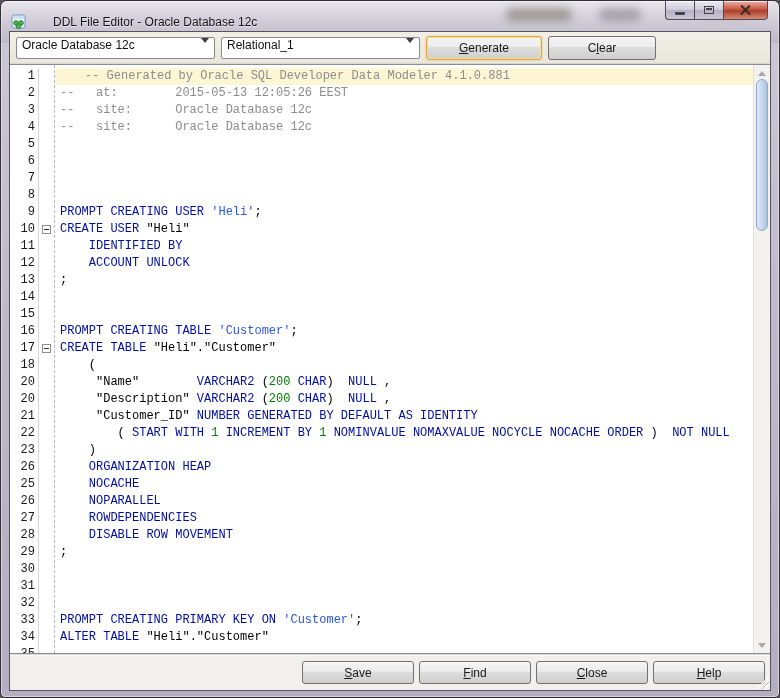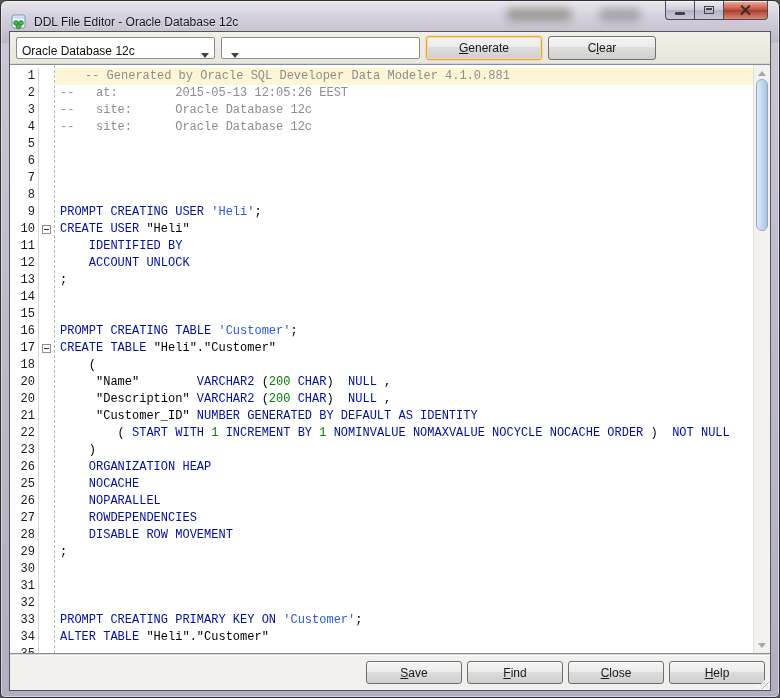--- a/index.html
+++ b/index.html
@@ -12,20 +12,21 @@
     border:1px solid #313036;border-radius:7px 7px 5px 5px;
     box-shadow:inset 0 0 0 1px rgba(255,255,255,.45);
     overflow:hidden;
   }
 
   
   .titlebar{
     position:absolute;top:0;left:0;right:0;height:42px;
     display:flex;align-items:center;padding-left:10px;
     background:linear-gradient(180deg,rgba(255,255,255,.55),rgba(255,255,255,.08) 48%,rgba(0,0,0,.07));
+    gap:19px;
   }
   .title-icon{width:16px;height:16px;margin-right:7px;flex:none;}
   .title-text{font-size:12px;color:#141419;text-shadow:0 1px 1px rgba(255,255,255,.6);white-space:nowrap;}
   .smudge{position:absolute;border-radius:6px;filter:blur(4px);pointer-events:none;}
   .smudge.s1{left:505px;top:7px;width:66px;height:13px;background:rgba(72,66,40,.40);}
   .smudge.s2{left:598px;top:7px;width:42px;height:13px;background:rgba(55,55,58,.32);}
   .smudge.s3{left:704px;top:5px;width:40px;height:10px;background:rgba(140,35,30,.30);}
 
   .win-controls{position:absolute;top:0;right:11px;display:flex;height:19px;}
   .wbtn{
@@ -55,21 +56,21 @@
   .content{
     position:absolute;top:30px;left:8px;right:8px;bottom:6px;
     display:flex;flex-direction:column;background:#efece3;border:1px solid #55545c;
   }
 
   
   .toolbar{flex:none;height:32px;display:flex;align-items:center;padding-left:6px;gap:6px;
     background:linear-gradient(180deg,#f2efe7,#e9e6db);border-bottom:1px solid #d8d5ca;}
   .combo{
     width:199px;height:22px;background:#fff;border:1px solid #8b8b8b;border-radius:2px;
-    display:flex;align-items:flex-end;padding:0 5px;font-size:12px;color:#111;cursor:default;
+    display:flex;align-items:flex-start;padding:0 5px;font-size:12px;color:#111;cursor:default;
   }
   .combo-value{flex:1;white-space:nowrap;overflow:hidden;}
   .combo-arrow{width:0;height:0;border-left:4px solid transparent;border-right:4px solid transparent;border-top:5px solid #404040;margin-left:4px;flex:none;}
   .btn{
     height:24px;border:1px solid #707070;border-radius:3px;font-size:12px;color:#1a1a1a;
     font-family:"Liberation Sans","DejaVu Sans",sans-serif;
     background:linear-gradient(180deg,#f4f4f4 0%,#ececec 45%,#dedede 46%,#cfcfcf 100%);
     box-shadow:inset 0 1px 0 rgba(255,255,255,.8);
   }
   .btn.generate{width:116px;border-color:var(--focus-ring);box-shadow:inset 0 0 0 1px #f6dd9a,0 0 2px rgba(227,165,59,.6);}
@@ -100,21 +101,21 @@
   .sb-btn.down{bottom:0;}
   .tri-up{width:0;height:0;border-left:4px solid transparent;border-right:4px solid transparent;border-bottom:5px solid #a9a8a3;}
   .tri-down{width:0;height:0;border-left:4px solid transparent;border-right:4px solid transparent;border-top:5px solid #a9a8a3;}
   .sb-thumb{position:absolute;left:2px;right:2px;top:14px;height:152px;border:1px solid #90a7c8;border-radius:8px;
     background:linear-gradient(90deg,#dde9f7 0%,var(--scrollbar-thumb) 55%,#abc2e0 100%);}
 
   
   .footer{flex:none;height:36px;background:#f1f0ed;border-top:1px solid #d8d8d8;
     display:flex;align-items:center;justify-content:flex-end;padding-right:5px;position:relative;
     box-shadow:inset 0 1px 0 #fbfbfa;}
-  .footer .btn{width:96px;height:23px;margin-left:5px;}
+  .footer .btn{width:112px;height:23px;margin-left:5px;}
   .grip{position:absolute;right:1px;bottom:1px;width:13px;height:13px;
     background:repeating-linear-gradient(135deg,transparent 0 3px,#b5b5b0 3px 4px,#fcfcfa 4px 5px);
     clip-path:polygon(100% 0,100% 100%,0 100%);}
   u{text-decoration:underline;}
 </style>
 </head>
 <body>
 
 <div class="window">
 
@@ -144,20 +145,21 @@
   </div>
 
   <div class="content">
 
     <div class="toolbar">
       <div class="combo">
         <span class="combo-value">Oracle Database 12c</span>
         <span class="combo-arrow"></span>
       </div>
       <div class="combo">
+        <span class="combo-value">Relational_1</span>
         <span class="combo-arrow"></span>
       </div>
       <button class="btn generate"><u>G</u>enerate</button>
       <button class="btn clear">C<u>l</u>ear</button>
     </div>
 
     <div class="editor">
       <div class="gutter">
           <div class="gutter-row">
             <span class="lnum">1</span>

